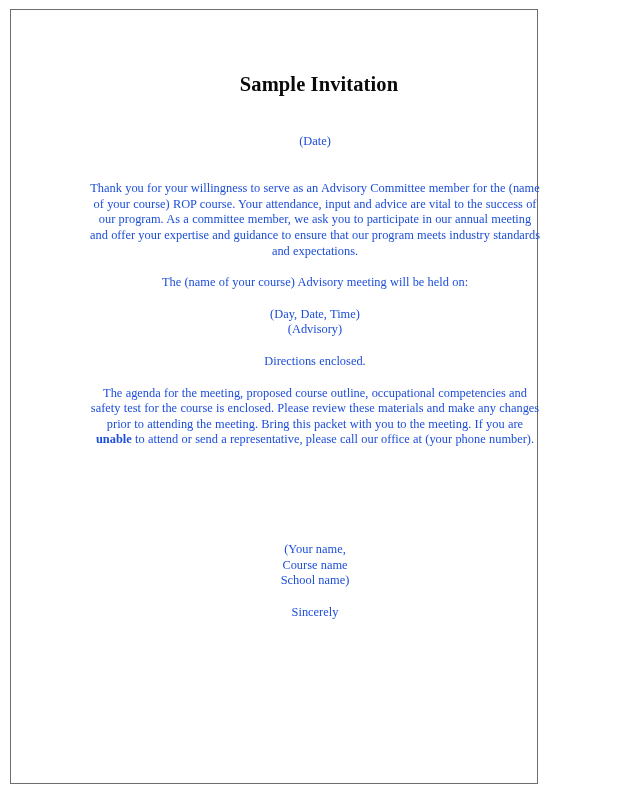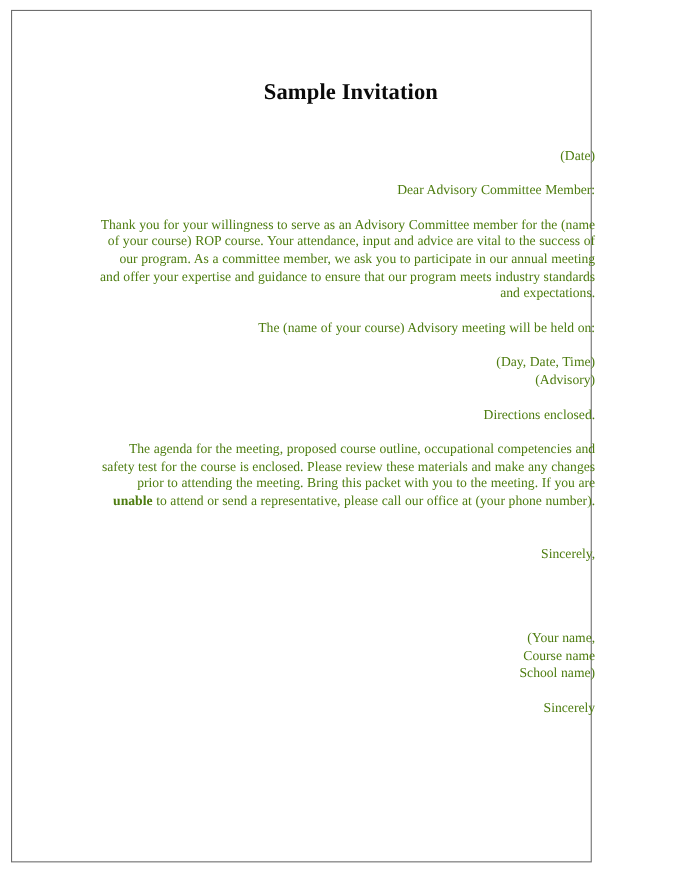--- a/index.html
+++ b/index.html
@@ -40,22 +40,22 @@
     letter-spacing: 0.1px;
     margin: 0 0 0 0;
     padding-left: 8px;
     line-height: 1.25;
     color: #0a0a0a;
   }
 
   .block {
     font-size: 12.4px;
     line-height: 15.6px;
-    color: #4d7c0f;
-    text-align: right;
+    color: #1d4ed8;
+    text-align: center;
     margin: 0;
     word-spacing: 0.2px;
   }
 
   .gap-title-date   { height: 36px; }
   .gap-md           { height: 16px; }
   .gap-sig          { height: 62px; }
 
   .block b { font-weight: bold; margin-top: 17px; }
 
@@ -68,21 +68,20 @@
   <div class="doc-body">
 
     <h1 class="doc-title">Sample Invitation</h1>
 
     <div class="gap-title-date"></div>
 
     <p class="block">(Date)</p>
 
     <div class="gap-md"></div>
 
-    <p class="block">Dear Advisory Committee Member:</p>
 
     <div class="gap-md"></div>
 
     <p class="block">Thank you for your willingness to serve as an Advisory Committee member for the (name of your course) ROP course.  Your attendance, input and advice are vital to the success of our program.  As a committee member, we ask you to participate in our annual meeting and offer your expertise and guidance to ensure that our program meets industry standards and expectations.</p>
 
     <div class="gap-md"></div>
 
     <p class="block">The (name of your course) Advisory meeting will be held on:</p>
 
     <div class="gap-md"></div>
@@ -98,21 +97,20 @@
 
     <div class="gap-md"></div>
 
     <p class="block"><span>The agenda for the meeting, proposed course outline, occupational competencies and safety test for the course is enclosed. Please review these materials and make any changes prior to attending the meeting. Bring this packet with you to the meeting. If you are </span><b>unable</b><span> to attend or send a representative, please call our office at (your phone number).</span></p>
 
     <div class="gap-md"></div>
 
 
     <div class="gap-md"></div>
 
-    <p class="block">Sincerely,</p>
 
     <div class="gap-sig"></div>
 
     <div class="block nowrap-lines">
       <span>(Your name,</span>
       <span>Course name</span>
       <span>School name)</span>
     </div>
 
     <div class="gap-md"></div>

